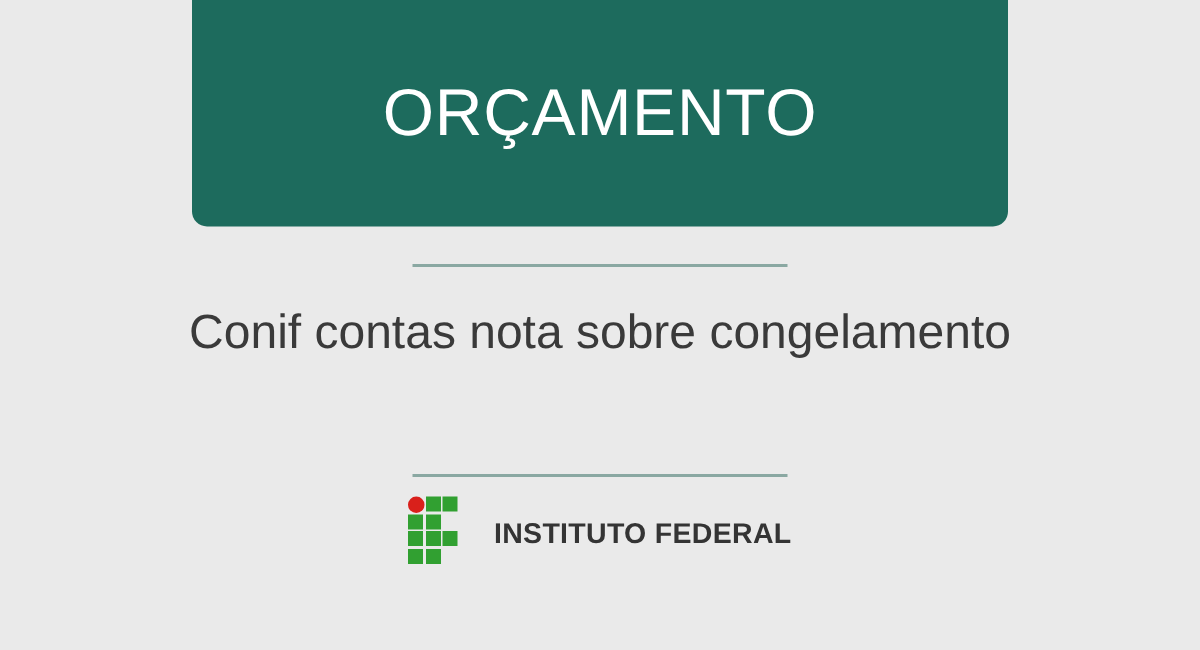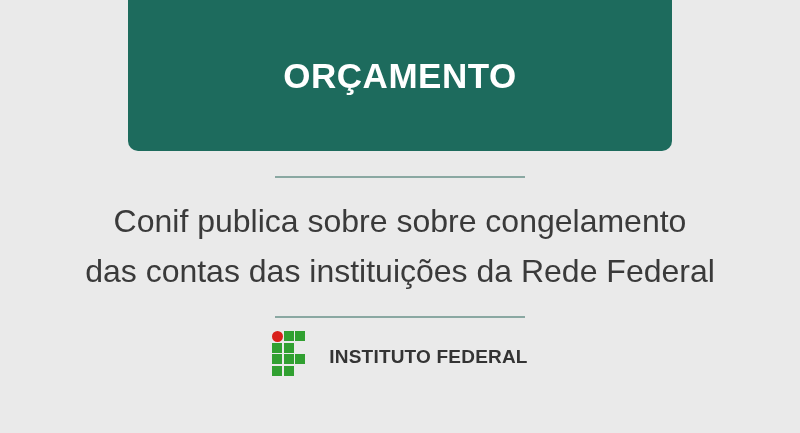--- a/index.html
+++ b/index.html
@@ -34,22 +34,22 @@
     background: #1d6b5d;
     border-radius: 0 0 10px 10px;
     display: flex;
     align-items: center;
     justify-content: center;
     box-sizing: border-box;
     padding-top: 6px;
   }
   .banner-title {
     color: #ffffff;
-    font-size: 35px;
-    font-weight: bold;
+    font-size: 44px;
+    font-weight: normal;
     letter-spacing: 0.5px;
     line-height: 1;
     text-align: right;
     white-space: nowrap;
   }
 
   
   .divider {
     position: absolute;
     left: 50%;
@@ -139,22 +139,21 @@
 
 <div class="card">
 
   <div class="banner">
     <div class="banner-title">ORÇAMENTO</div>
   </div>
 
   <div class="divider divider-top"></div>
 
   <div class="headline">
-    <span class="headline-line">Conif publica sobre sobre congelamento</span>
-    <span class="headline-line">das contas das instituições da Rede Federal</span>
+    <span class="headline-line">Conif contas nota sobre congelamento</span>
   </div>
 
   <div class="divider divider-bottom"></div>
 
   <div class="logo-block">
     <div class="logo-mark">
         <div class="cell dot" style="left: 0px; top: 0px; background: rgb(217, 32, 27);"></div>
         <div class="cell" style="left: 11.5px; top: 0px; background: rgb(49, 160, 49);"></div>
         <div class="cell" style="left: 23px; top: 0px; background: rgb(49, 160, 49);"></div>
         <div class="cell" style="left: 0px; top: 11.5px; background: rgb(49, 160, 49);"></div>

